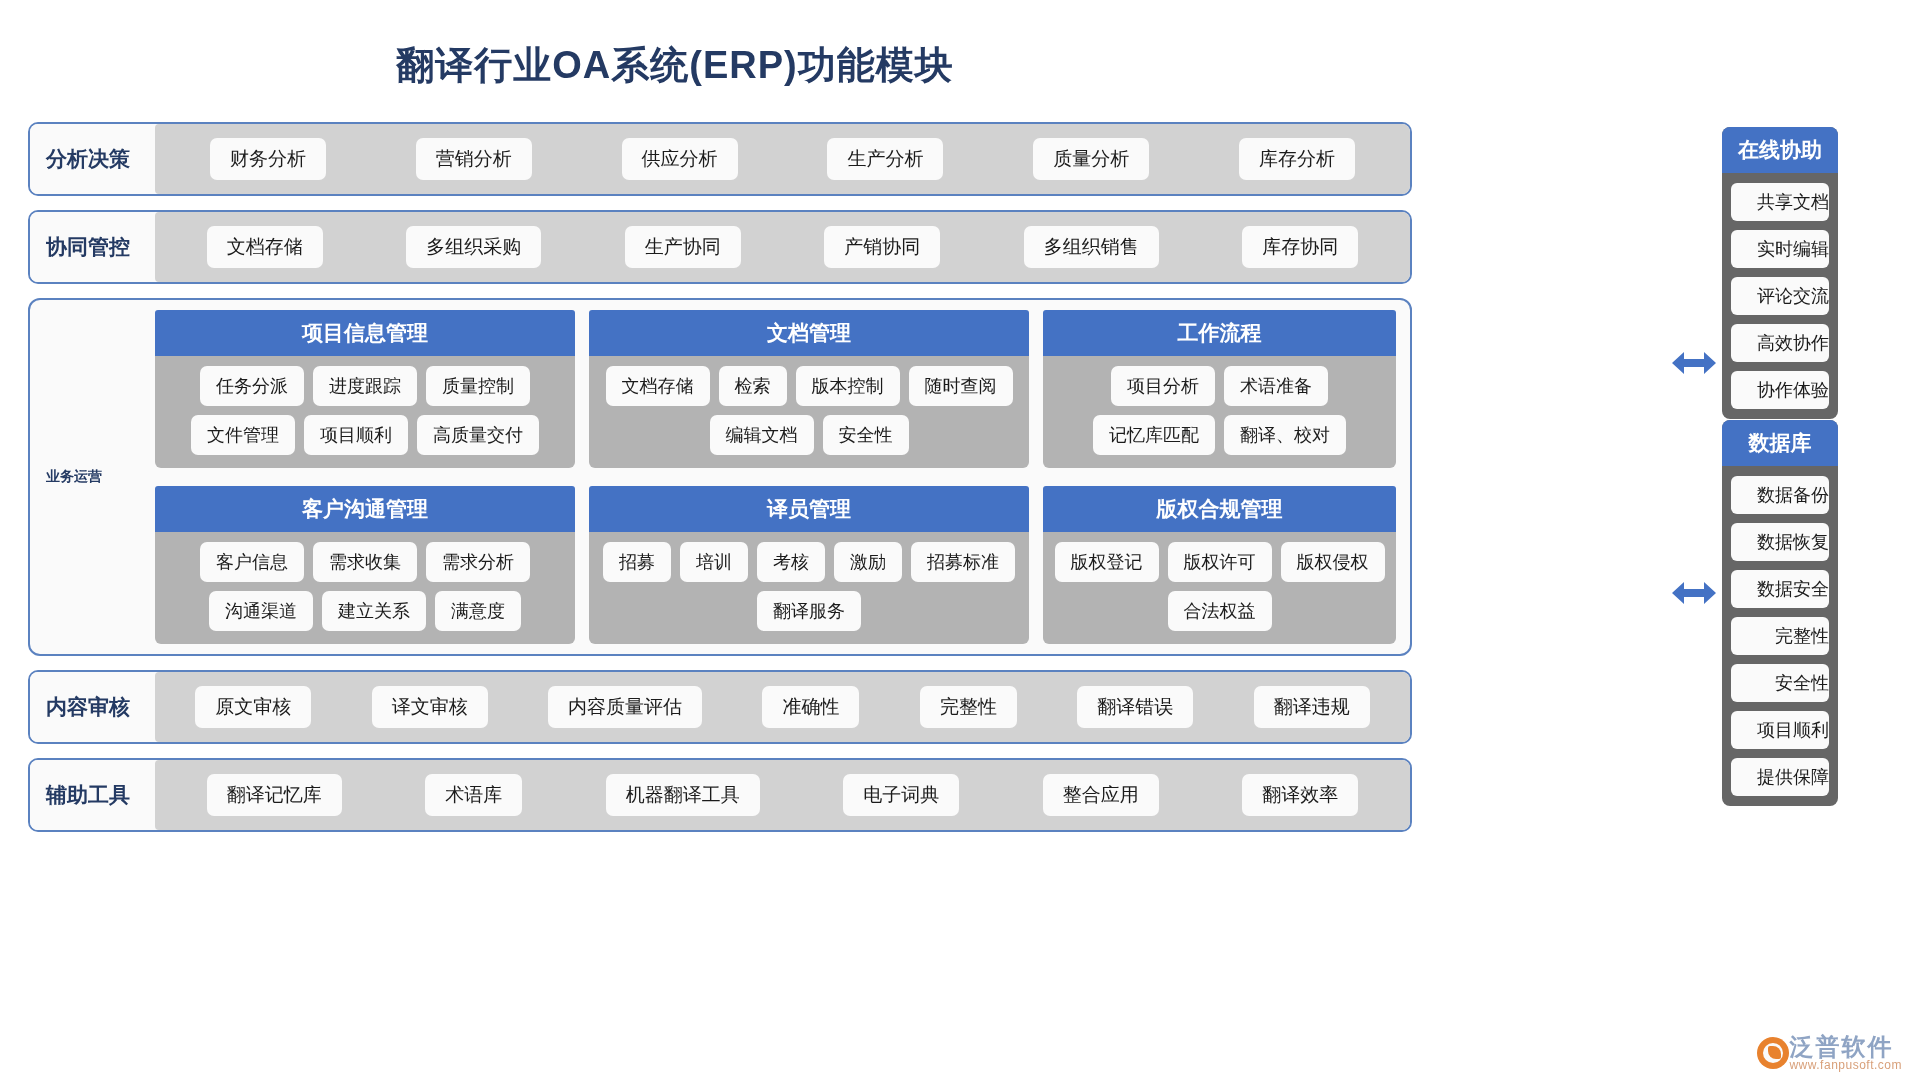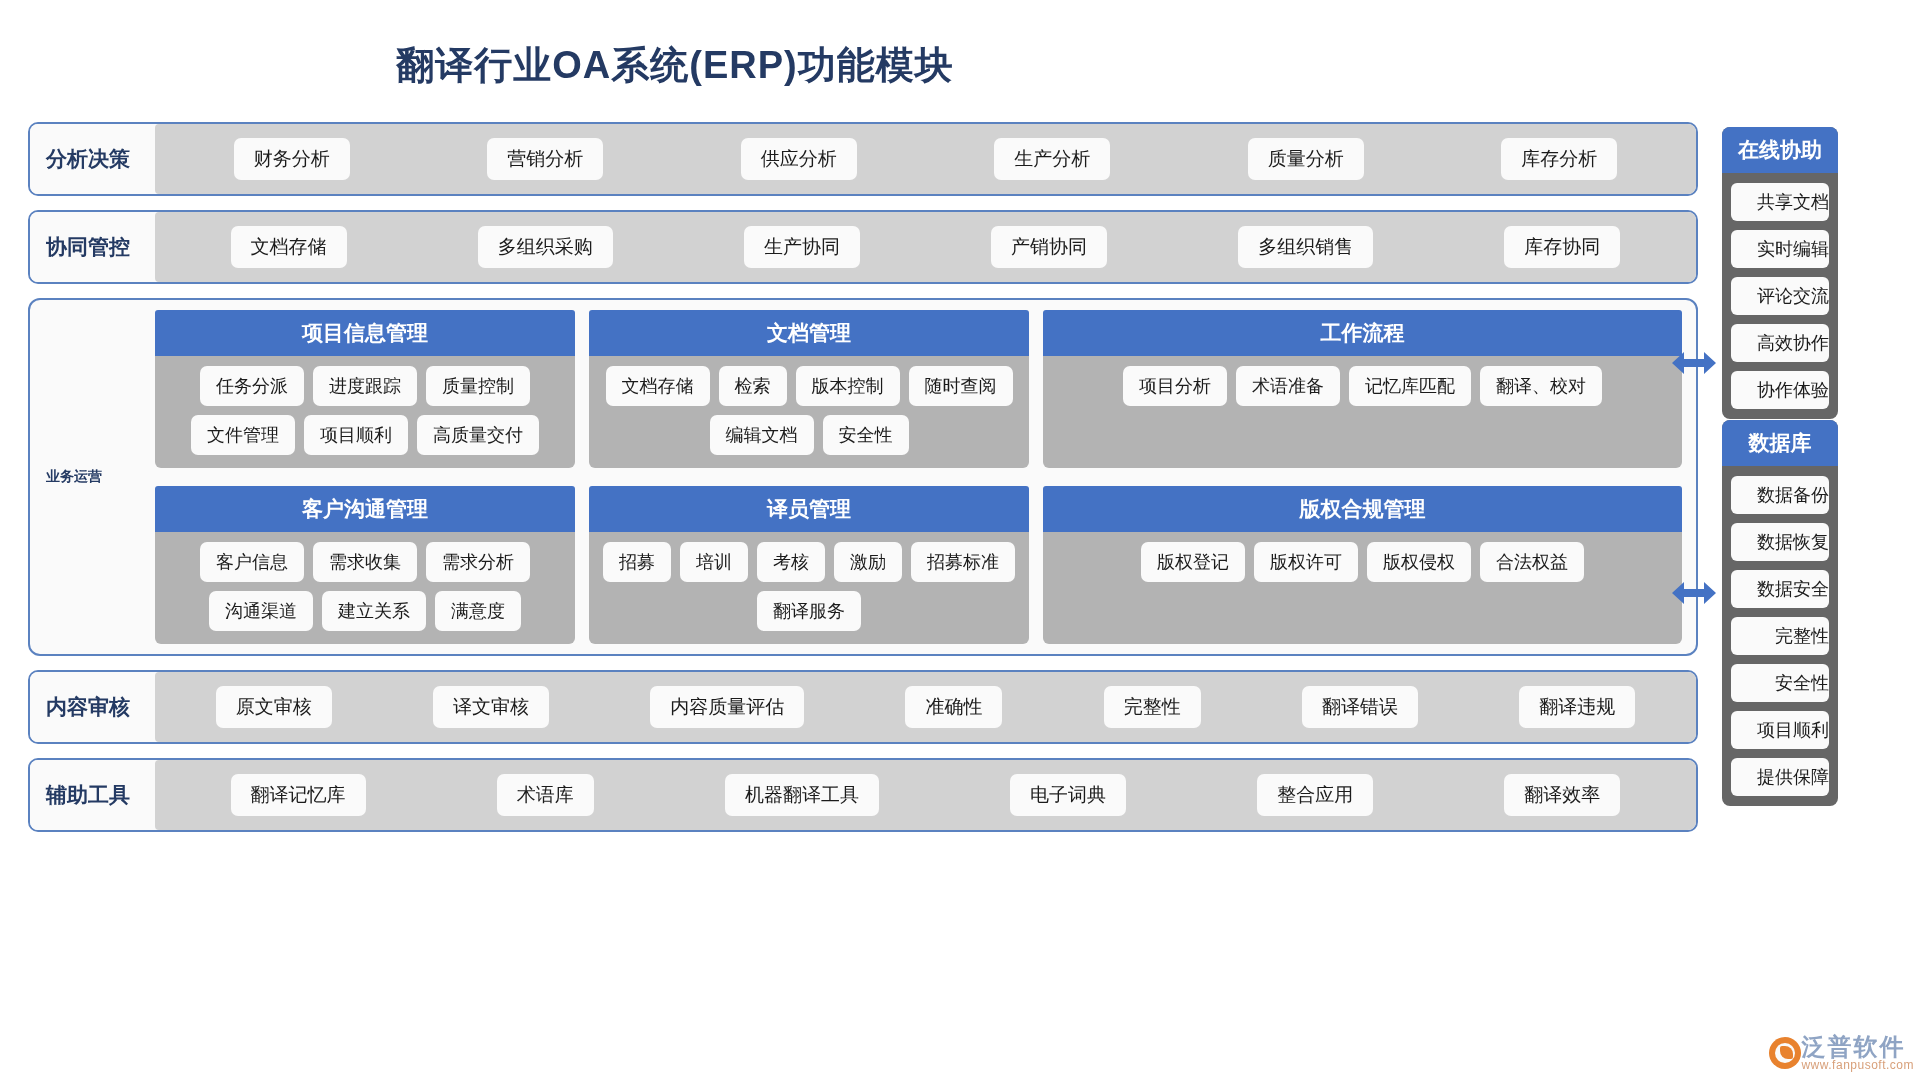--- a/index.html
+++ b/index.html
@@ -19,21 +19,21 @@
     font-size: 38px;
     font-weight: bold;
     color: #243a63;
     letter-spacing: 1px;
   }
 
   
   .main-col {
     position: absolute;
     left: 28px; top: 122px;
-    width: 1670px;
+    width: 1384px;
   }
 
   
   .row-panel {
     border: 2px solid #5b82c0;
     border-radius: 10px;
     background: #fafafa;
     display: flex;
     align-items: stretch;
     margin-bottom: 14px;
@@ -159,21 +159,21 @@
   #side-db     { left: 1722px; top: 420px; }
 
   
   .arrow { position: absolute; width: 48px; height: 30px; }
   #arrow-top { left: 1670px; top: 348px; }
   #arrow-bottom { left: 1670px; top: 578px; }
 
   
   .logo {
     position: absolute;
-    right: 6px; bottom: 8px;
+    right: 18px; bottom: 8px;
     display: flex;
     align-items: center;
     padding-left: 20px;
   }
   .logo-mark {
     width: 32px; height: 32px;
     border-radius: 50%;
     background: #e8822e;
     position: relative;
     flex: 0 0 auto;

